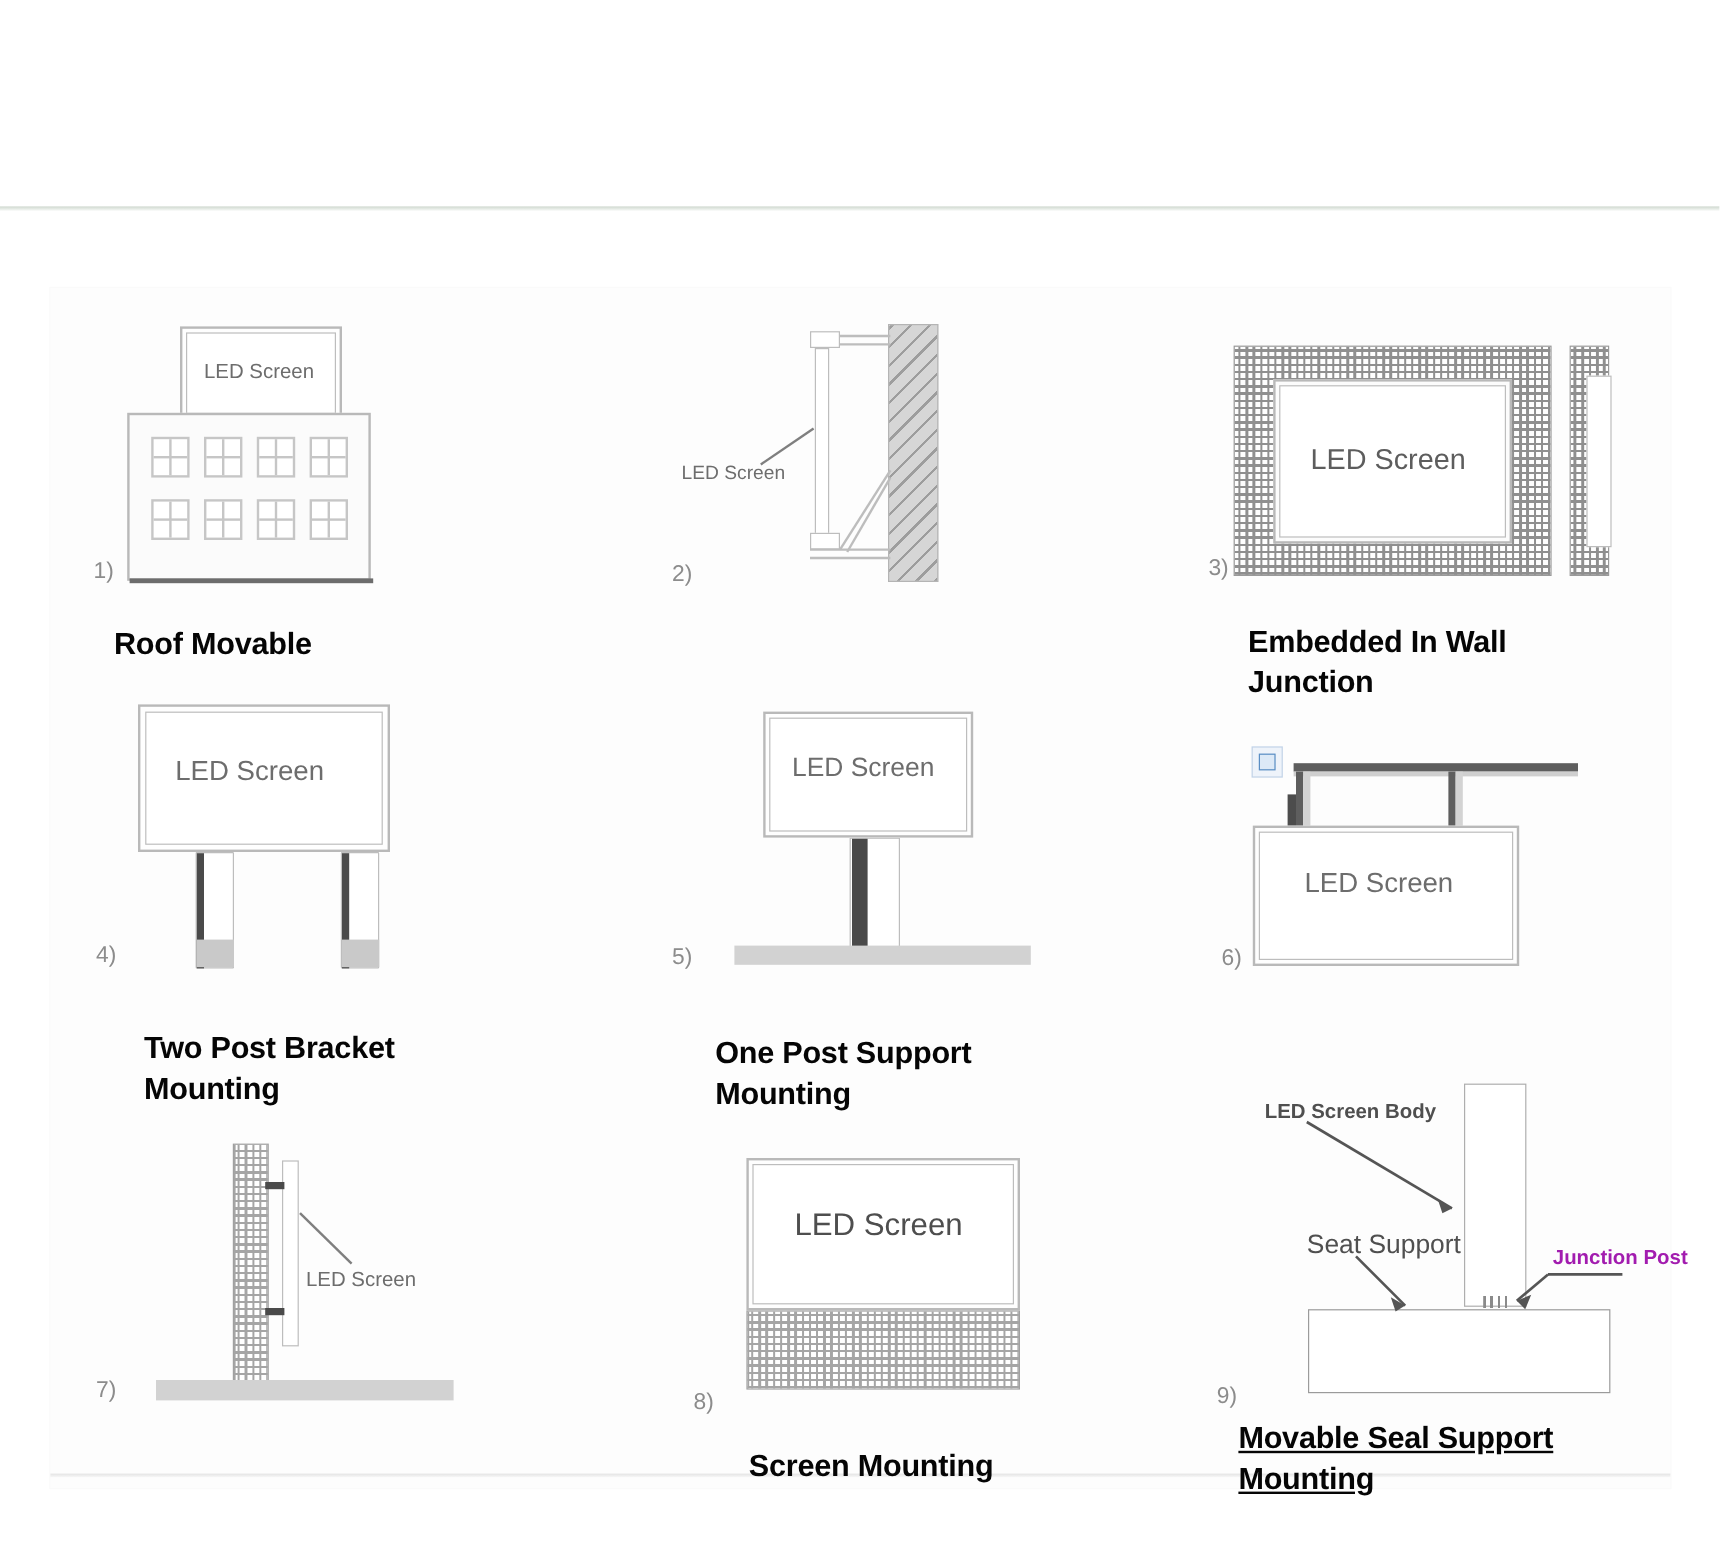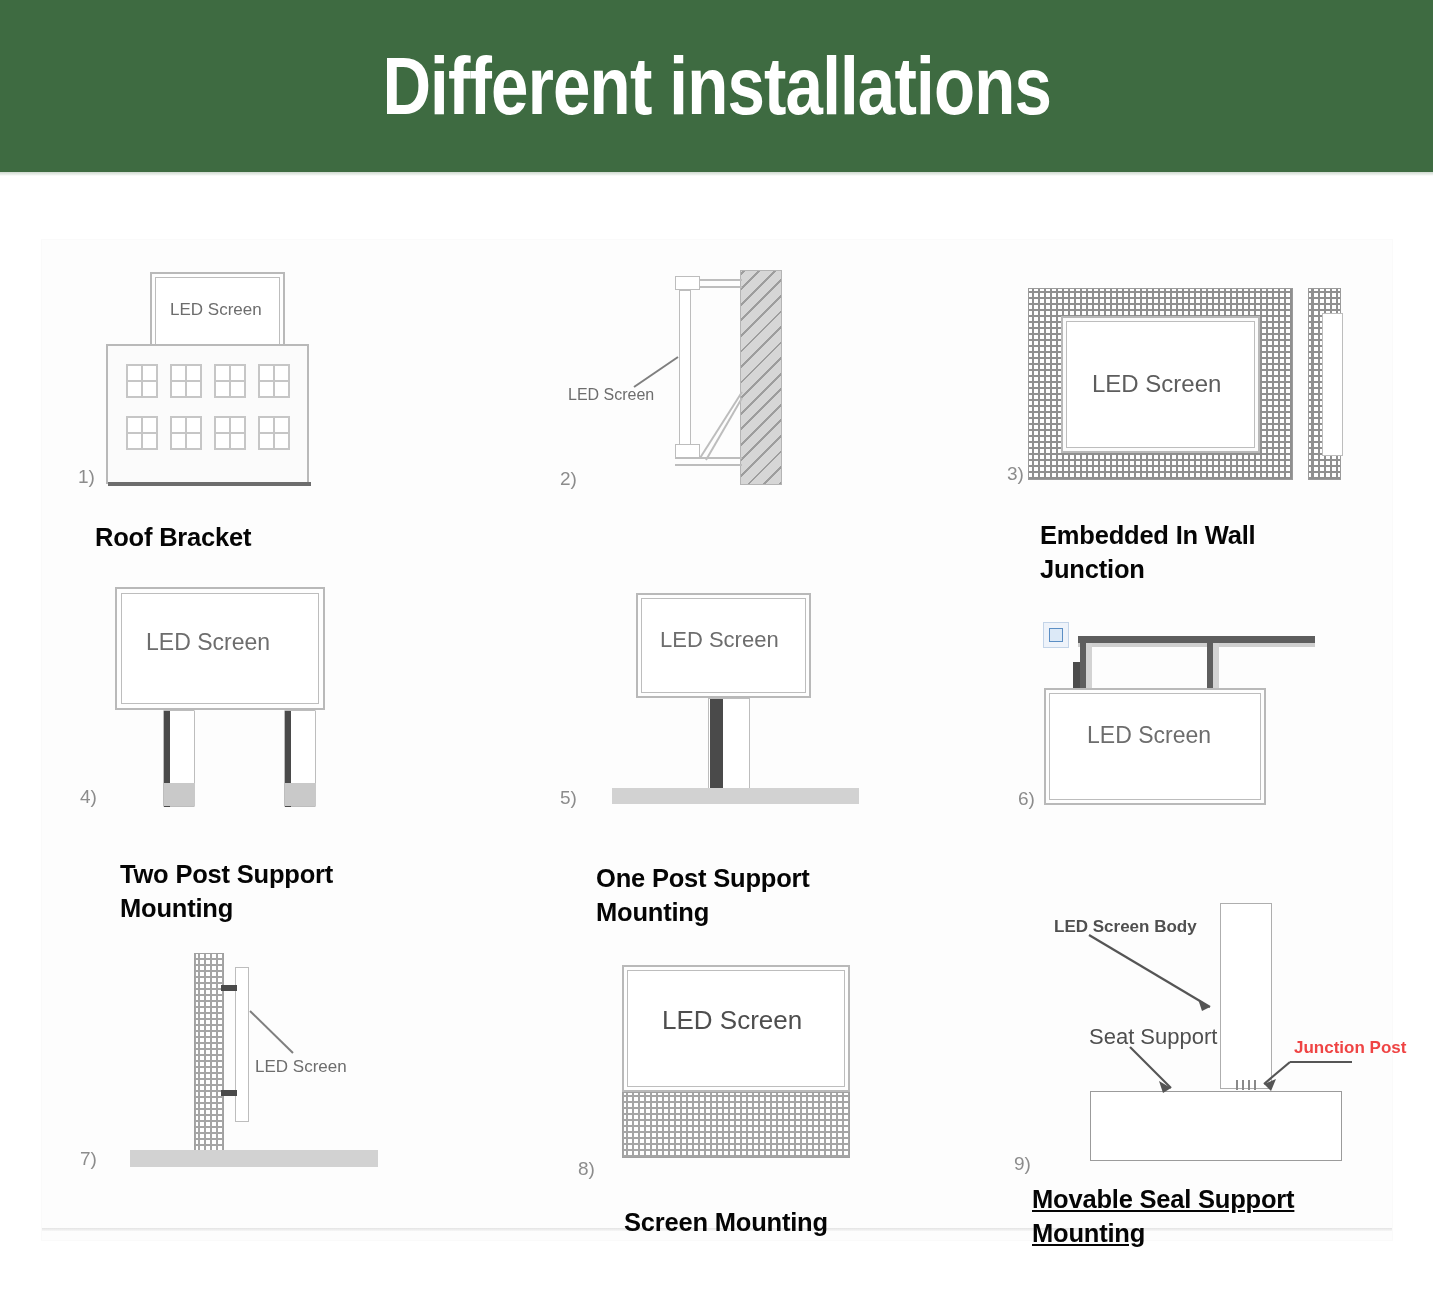--- a/index.html
+++ b/index.html
@@ -128,23 +128,20 @@
   .img-icon i {
     display: block; width: 14px; height: 14px;
     border: 1.5px solid #5b8ec4; background: #dce9f7;
   }
 </style>
 </head>
 <body>
 
 <div id="page">
 
-  <div id="header">
-    <div id="header-title">Different installations</div>
-  </div>
   <div id="header-rule"></div>
 
   <div id="card"></div>
   <div id="card-bottom-rule"></div>
 
   <div class="cell" style="left:78px; top:260px; width:400px; height:300px;">
 
     <div class="box-outline" style="left:72px; top:12px; width:135px; height:78px;"></div>
     <div class="box-thin" style="left:77px; top:17px; width:125px; height:68px;"></div>
     <div class="scr-label" style="left:92px; top:40px; font-size:17px;">LED Screen</div>
@@ -156,21 +153,21 @@
     <div class="window" style="left:92px;  top:104px; width:32px; height:34px;"></div>
     <div class="window" style="left:136px; top:104px; width:32px; height:34px;"></div>
     <div class="window" style="left:180px; top:104px; width:32px; height:34px;"></div>
     <div class="window" style="left:48px;  top:156px; width:32px; height:34px;"></div>
     <div class="window" style="left:92px;  top:156px; width:32px; height:34px;"></div>
     <div class="window" style="left:136px; top:156px; width:32px; height:34px;"></div>
     <div class="window" style="left:180px; top:156px; width:32px; height:34px;"></div>
 
     <div class="num" style="left:0px; top:206px;">1)</div>
   </div>
-  <div class="caption" style="left:95px; top:521px;">Roof Bracket</div>
+  <div class="caption" style="left:95px; top:521px;">Roof Movable</div>
 
   <div class="cell" style="left:560px; top:262px; width:420px; height:300px;">
 
     <div class="hatch" style="left:180px; top:8px; width:42px; height:215px;"></div>
 
     <div class="box-thin" style="left:119px; top:28px; width:12px; height:160px;"></div>
 
     <div class="box-thin" style="left:115px; top:14px; width:25px; height:14px;"></div>
 
     <div class="box-thin" style="left:115px; top:182px; width:25px; height:14px;"></div>
@@ -218,21 +215,21 @@
     <div class="box-thin" style="left:83px; top:127px; width:32px; height:97px; border-radius:1px;"></div>
     <div class="dark-bar" style="left:84px; top:128px; width:6px; height:96px;"></div>
     <div style="position:absolute; left:84px; top:200px; width:31px; height:23px; background:#c9c9c9;"></div>
 
     <div class="box-thin" style="left:204px; top:127px; width:32px; height:97px; border-radius:1px;"></div>
     <div class="dark-bar" style="left:205px; top:128px; width:6px; height:96px;"></div>
     <div style="position:absolute; left:205px; top:200px; width:31px; height:23px; background:#c9c9c9;"></div>
 
     <div class="num" style="left:0px; top:203px;">4)</div>
   </div>
-  <div class="caption" style="left:120px; top:858px;">Two Post Support
+  <div class="caption" style="left:120px; top:858px;">Two Post Bracket
 Mounting</div>
 
   <div class="cell" style="left:560px; top:585px; width:420px; height:240px;">
 
     <div class="box-outline" style="left:76px; top:8px; width:175px; height:105px;"></div>
     <div class="box-thin" style="left:81px; top:13px; width:165px; height:95px;"></div>
     <div class="scr-label" style="left:100px; top:42px; font-size:22px;">LED Screen</div>
 
     <div class="box-thin" style="left:148px; top:113px; width:42px; height:92px;"></div>
     <div class="dark-bar" style="left:150px; top:114px; width:13px; height:90px;"></div>
@@ -315,20 +312,20 @@
       <path class="lead-dark" d="M98,152 L139,193"></path>
       <polygon points="139,193 127,186 131,198" fill="#555"></polygon>
 
       <path class="lead-dark" d="M258,167 L232,189"></path>
       <polygon points="232,189 244,184 239,196" fill="#555"></polygon>
       <path class="lead-dark" d="M258,167 L320,167"></path>
     </svg>
 
     <div class="scr-label" style="left:22px; top:22px; font-size:17px; font-weight:bold; color:#4f4f4f;">LED Screen Body</div>
     <div class="scr-label" style="left:57px; top:129px; font-size:22px; font-weight:normal; color:#4f4f4f;">Seat Support</div>
-    <div class="scr-label" style="left:262px; top:143px; font-size:17px; font-weight:bold; color:#ef4444;">Junction Post</div>
+    <div class="scr-label" style="left:262px; top:143px; font-size:17px; font-weight:bold; color:#a21caf;">Junction Post</div>
 
     <div class="num" style="left:-18px; top:258px;">9)</div>
   </div>
   <div class="caption" style="left:1032px; top:1183px;text-decoration:underline;">Movable Seal Support
 Mounting</div>
 
 </div>
 
 </body></html>

